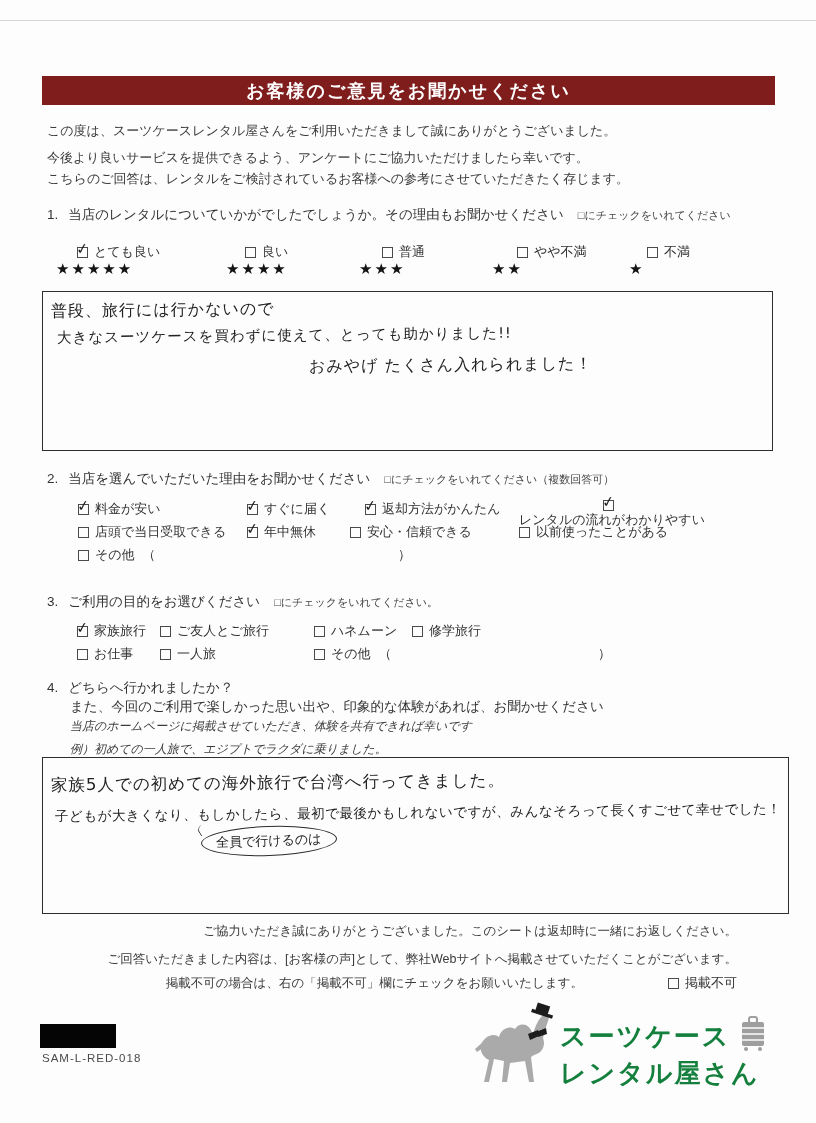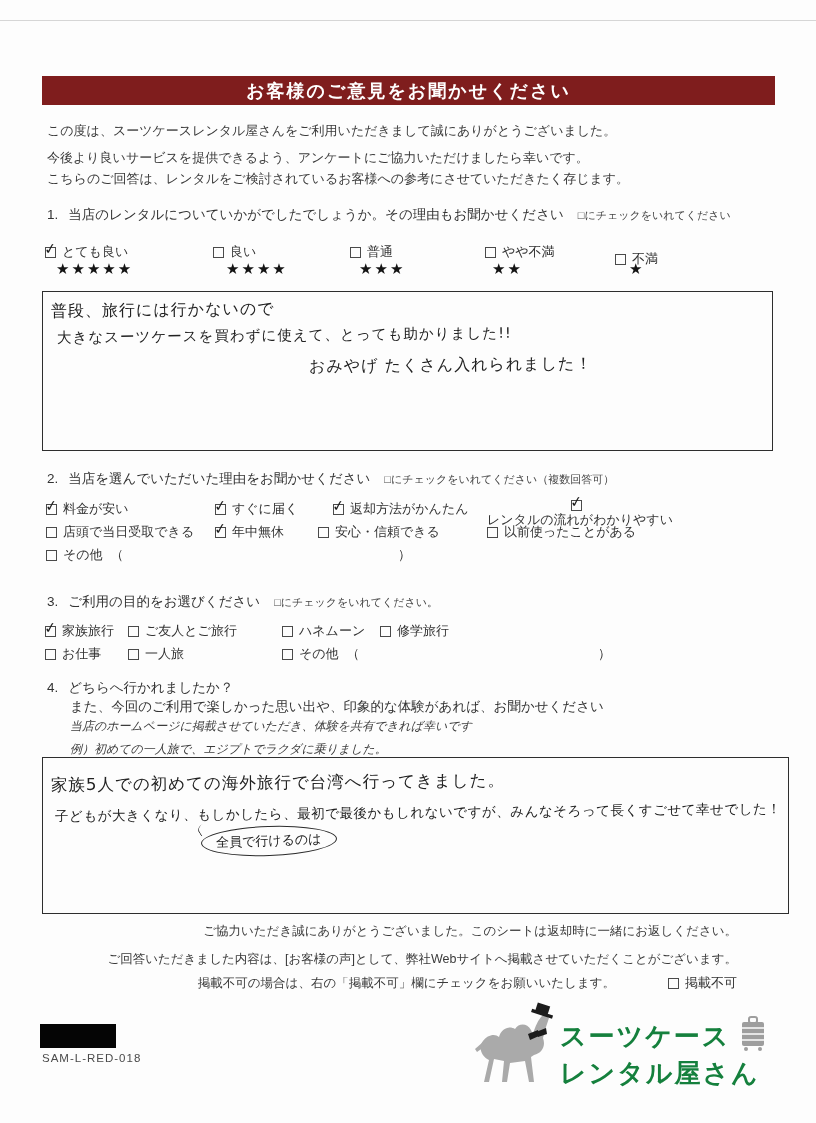--- a/index.html
+++ b/index.html
@@ -22,21 +22,21 @@
 
   
   .intro{left:47px;font-size:13px;color:#3a3a3a;line-height:21px;}
 
   
   .qhead{left:47px;font-size:13.5px;color:#333;}
   .qhead .qnum{margin-right:10px;}
   .qnote{font-size:11px;margin-left:14px;color:#444;}
 
   
-  .opt{position:absolute;display:inline-flex;align-items:center;font-size:13px;color:#333;white-space:nowrap;}
+  .opt{position:absolute;display:inline-flex;align-items:center;font-size:13px;color:#333;white-space:nowrap;margin-left:32px;}
   .cb{
     position:relative;display:inline-block;width:9px;height:9px;
     border:1.5px solid #4a4a4a;margin-right:6px;flex:0 0 auto;background:transparent;
   }
   .opt.checked .cb::after{
     content:"\2713";
     position:absolute;left:-2px;top:-8px;
     font-size:15px;color:#1e1e1e;transform:rotate(-8deg);
     font-family:"DejaVu Sans",sans-serif;
   }
@@ -104,21 +104,21 @@
   <span>良い</span>
 </span>
 <span class="opt" style="left:350px;top:243px;">
   <span class="cb"></span>
   <span>普通</span>
 </span>
 <span class="opt" style="left:485px;top:243px;">
   <span class="cb"></span>
   <span>やや不満</span>
 </span>
-<span class="opt" style="left:615px;top:250px;">
+<span class="opt" style="left:615px;top:243px;">
   <span class="cb"></span>
   <span>不満</span>
 </span>
 
 <span class="stars" style="left:56px;top:260px;">★★★★★</span>
 <span class="stars" style="left:226px;top:260px;">★★★★</span>
 <span class="stars" style="left:359px;top:260px;">★★★</span>
 <span class="stars" style="left:492px;top:260px;">★★</span>
 <span class="stars" style="left:629px;top:260px;">★</span>
 

